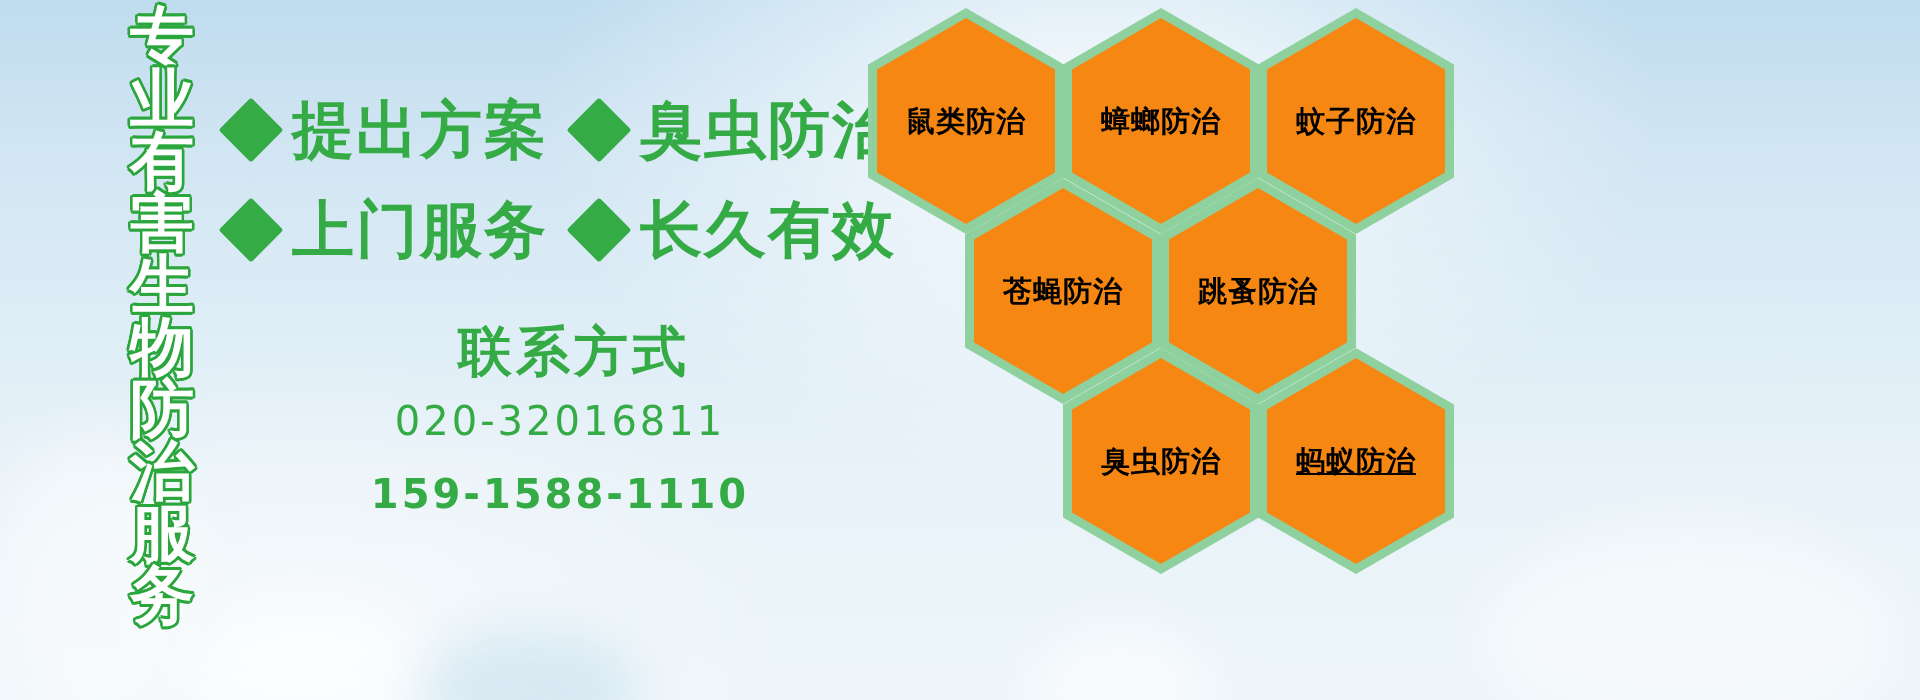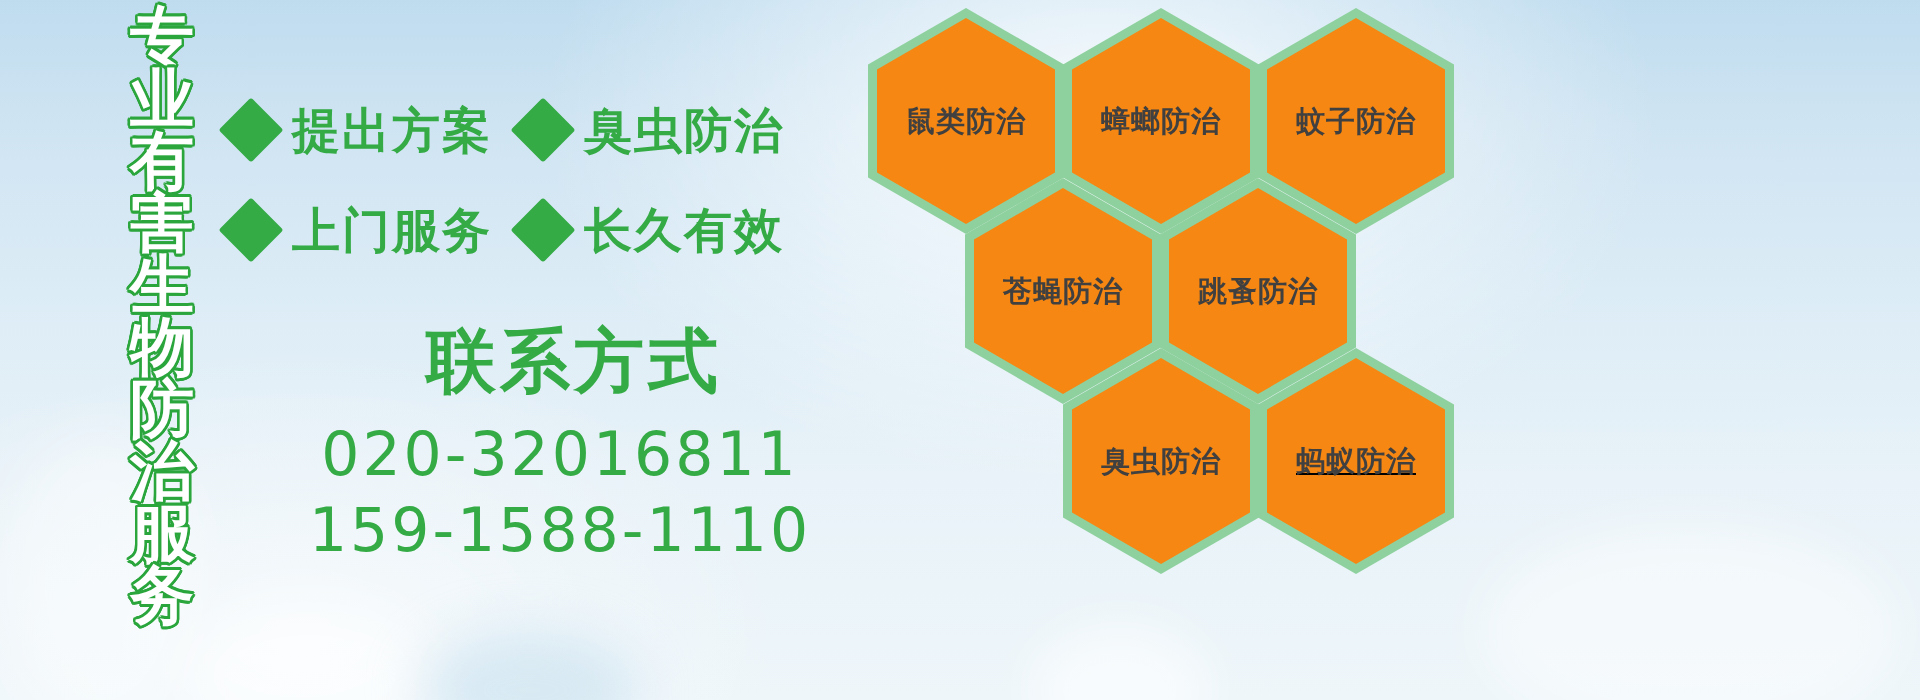--- a/index.html
+++ b/index.html
@@ -78,53 +78,53 @@
   .diamond {
     width: 46px;
     height: 46px;
     background: #35ab46;
     transform: rotate(45deg);
     flex: 0 0 auto;
     margin-right: 18px;
     border-radius: 3px;
   }
   .feature-label {
-    font-size: 48px;
+    font-size: 62px;
     font-weight: 700;
     color: #35ab46;
     letter-spacing: 2px;
     white-space: nowrap;
     line-height: 1;
   }
 
   
   #contact-block {
     position: absolute;
     left: 300px;
     top: 318px;
     width: 520px;
     text-align: center;
   }
   #contact-title {
-    font-size: 70px;
+    font-size: 54px;
     font-weight: 700;
     color: #35ab46;
     letter-spacing: 4px;
     line-height: 1.25;
     margin-left: 28px;
   }
   .phone {
-    font-size: 60px;
+    font-size: 40px;
     font-weight: 400;
     color: #35ab46;
     letter-spacing: 3px;
     line-height: 1.28;
     margin-top: 10px;
   }
-  .phone.second { margin-top: 0; }
+  .phone.second { margin-top: 22px; font-weight: bold; }
 
   
   #honeycomb {
     position: absolute;
     left: 858px;
     top: 0px;
     width: 620px;
     height: 700px;
   }
   .hex {
@@ -146,21 +146,21 @@
     height: 206px;
     background: #f68712;
     -webkit-clip-path: polygon(50% 0%, 100% 25%, 100% 75%, 50% 100%, 0% 75%, 0% 25%);
     clip-path: polygon(50% 0%, 100% 25%, 100% 75%, 50% 100%, 0% 75%, 0% 25%);
   }
   .hex .hex-label {
     position: relative;
     z-index: 2;
     font-size: 29px;
     font-weight: 700;
-    color: #404040;
+    color: #000000;
     letter-spacing: 1px;
     white-space: nowrap;
     line-height: 1;
   }
 </style>
 </head>
 <body>
 
 <div id="banner">
 

